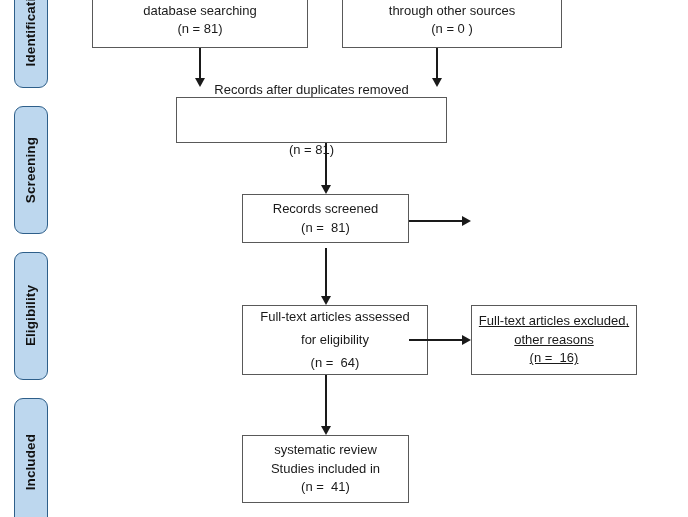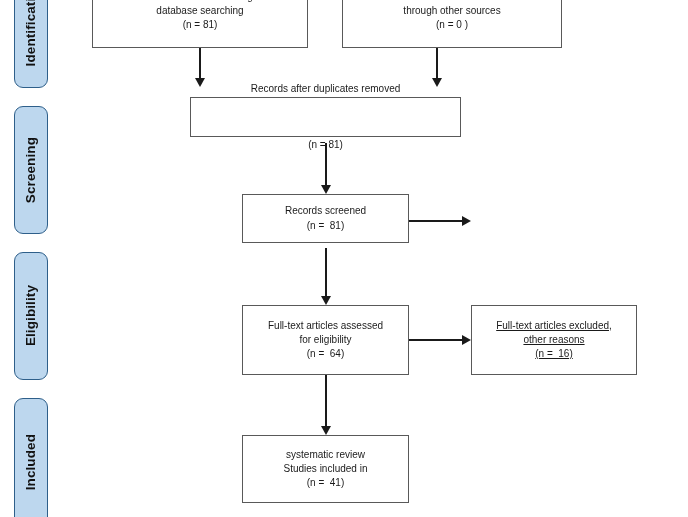--- a/index.html
+++ b/index.html
@@ -49,21 +49,21 @@
     background: #ffffff;
     border: 1.4px solid #595959;
     display: flex;
     flex-direction: column;
     align-items: center;
     justify-content: center;
     text-align: center;
     padding: 2px 6px;
   }
   .flow-box .line {
-    font-size: 10px;
+    font-size: 13px;
     line-height: 1.42;
     color: #1a1a1a;
     white-space: pre;
   }
 
   
   .conn-v, .conn-h {
     position: absolute;
     background: #1a1a1a;
   }
@@ -119,41 +119,41 @@
     <span class="line">through other sources</span>
     <span class="line">(n = 0 )</span>
   </div>
 
   <div class="conn-v" style="left:199px; top:48px; height:31px;"></div>
   <div class="arrow-down" style="left:194.5px; top:78px;"></div>
 
   <div class="conn-v" style="left:436px; top:48px; height:31px;"></div>
   <div class="arrow-down" style="left:431.5px; top:78px;"></div>
 
-  <div class="flow-box" style="left:190px; top:97px; width:271px; height:40px;gap:42px;">
+  <div class="flow-box" style="left:176px; top:97px; width:271px; height:46px;gap:42px;">
     <span class="line">Records after duplicates removed</span>
     <span class="line">(n = 81)</span>
   </div>
 
   <div class="conn-v" style="left:325px; top:143px; height:42px;"></div>
   <div class="arrow-down" style="left:320.5px; top:185px;"></div>
 
   <div class="flow-box" style="left:242px; top:194px; width:167px; height:49px;">
     <span class="line">Records screened</span>
     <span class="line">(n =  81)</span>
   </div>
 
 
   <div class="conn-h" style="left:409px; top:220px; width:54px;"></div>
   <div class="arrow-right" style="left:462px; top:215.5px;"></div>
 
   <div class="conn-v" style="left:325px; top:248px; height:48px;"></div>
   <div class="arrow-down" style="left:320.5px; top:296px;"></div>
 
-  <div class="flow-box" style="left:242px; top:305px; width:167px; height:70px;">
+  <div class="flow-box" style="left:242px; top:305px; width:186px; height:70px;justify-content:space-between;">
     <span class="line">Full-text articles assessed</span>
     <span class="line">for eligibility</span>
     <span class="line">(n =  64)</span>
   </div>
 
   <div class="flow-box" style="left:471px; top:305px; width:166px; height:70px;text-decoration:underline;">
     <span class="line">Full-text articles excluded,</span>
     <span class="line">other reasons</span>
     <span class="line">(n =  16)</span>
   </div>

